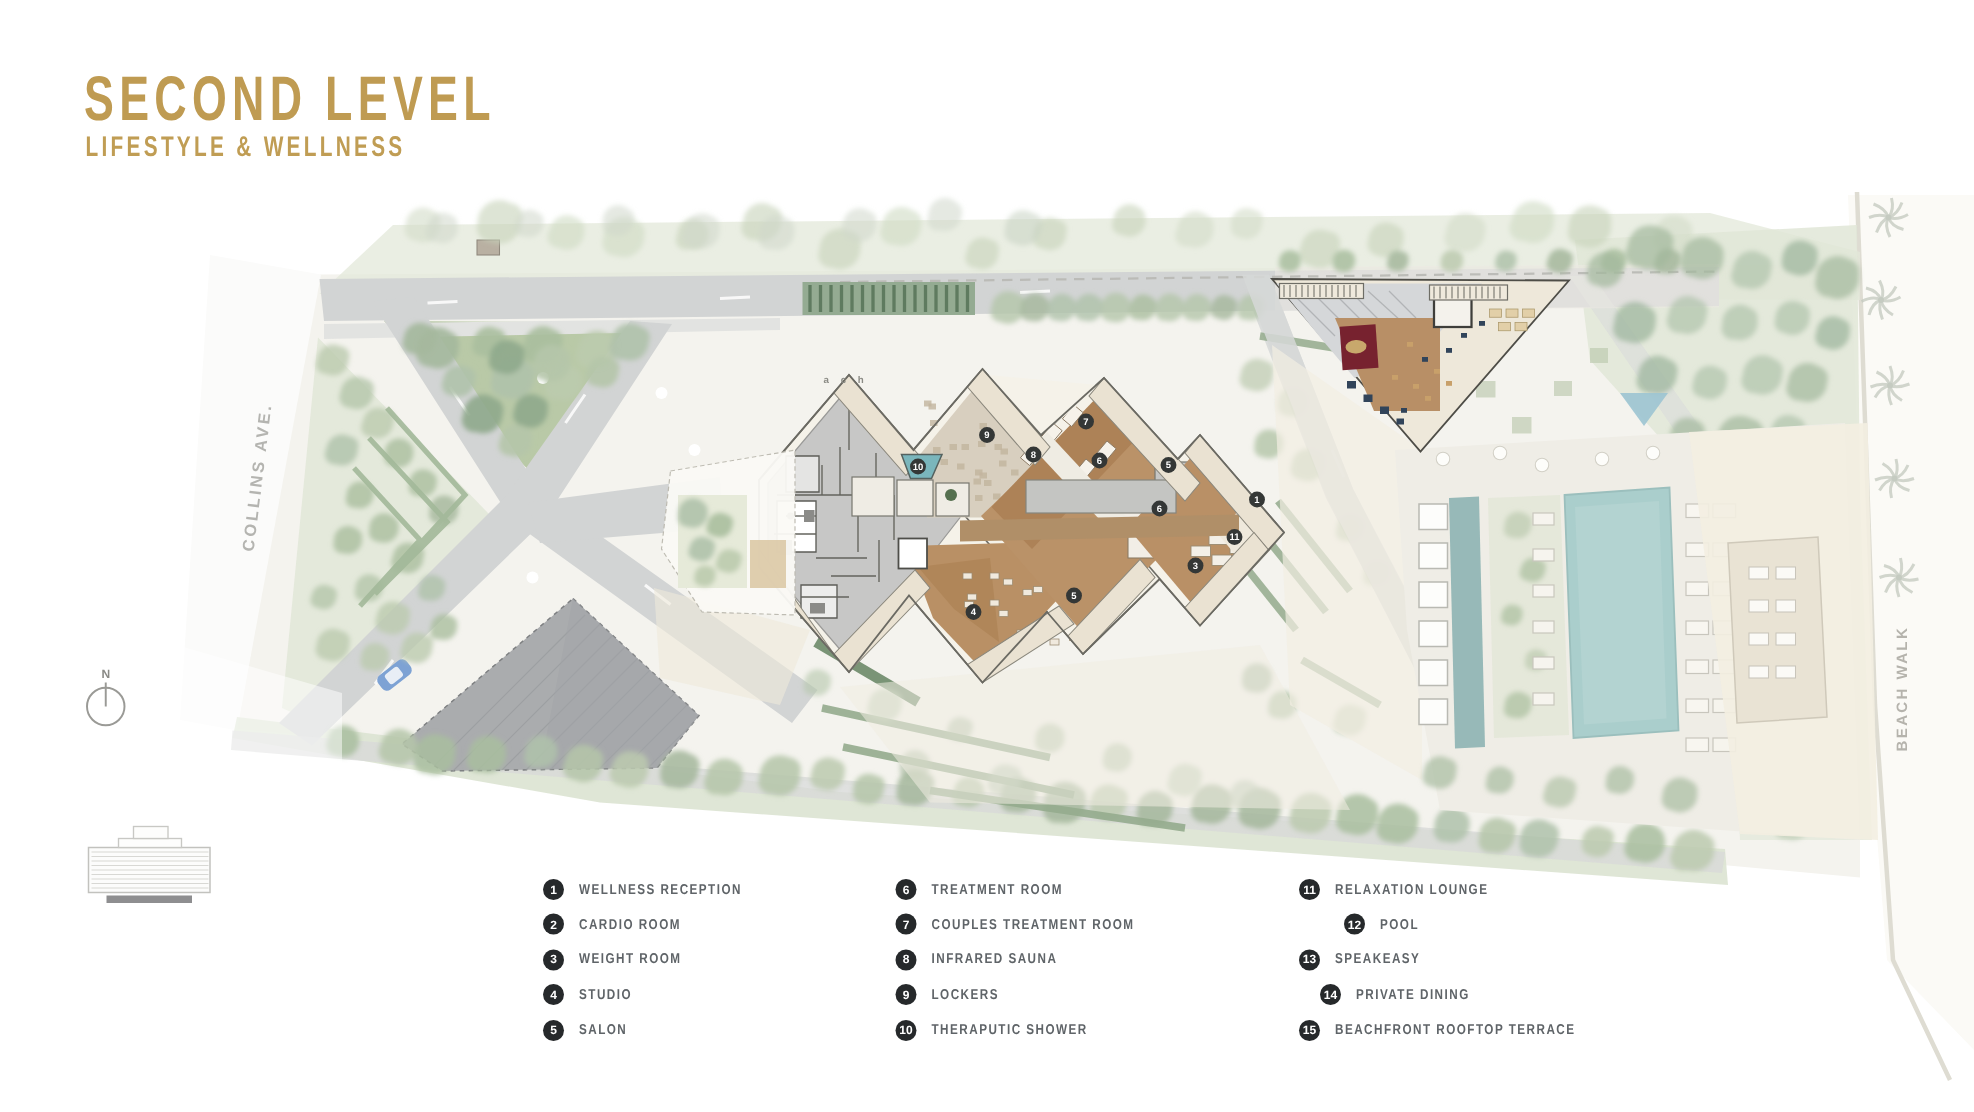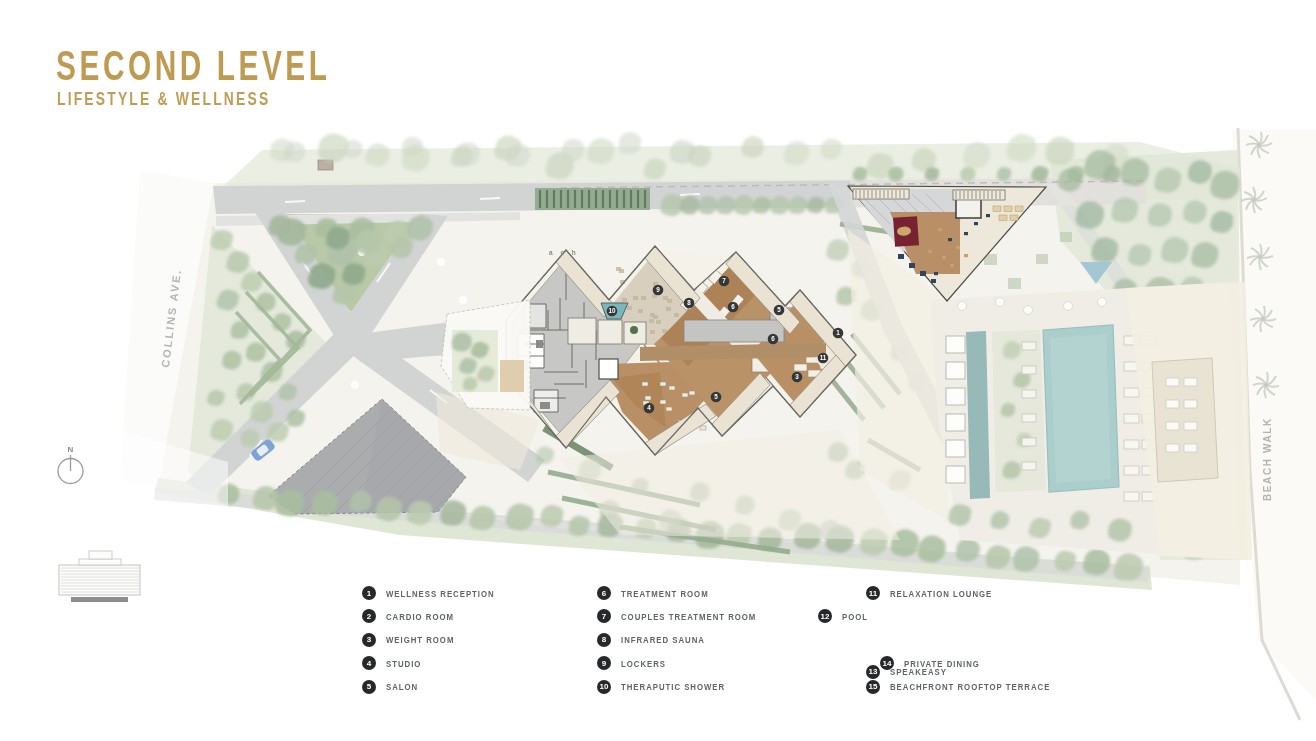--- a/index.html
+++ b/index.html
@@ -1441,25 +1441,25 @@
     </div>
 <div style="position:absolute;left:597px;top:679.5999999999999px;height:14px;display:flex;align-items:center;">
       <span style="display:inline-flex;width:14px;height:14px;border-radius:50%;background:#26292b;color:#fff;font-size:8px;align-items:center;justify-content:center;letter-spacing:0;">10</span>
       <span style="margin-left:10px;font-size:9.5px;letter-spacing:1.2px;color:#5f6468;white-space:nowrap;display:inline-block;transform:scaleX(0.82);transform-origin:left center;">THERAPUTIC SHOWER</span>
     </div>
 
 <div style="position:absolute;left:866px;top:586px;height:14px;display:flex;align-items:center;">
       <span style="display:inline-flex;width:14px;height:14px;border-radius:50%;background:#26292b;color:#fff;font-size:8px;align-items:center;justify-content:center;letter-spacing:0;">11</span>
       <span style="margin-left:10px;font-size:9.5px;letter-spacing:1.2px;color:#5f6468;white-space:nowrap;display:inline-block;transform:scaleX(0.82);transform-origin:left center;">RELAXATION LOUNGE</span>
     </div>
-<div style="position:absolute;left:818px;top:609.4px;height:14px;display:flex;align-items:center;">
+<div style="position:absolute;left:896px;top:609.4px;height:14px;display:flex;align-items:center;">
       <span style="display:inline-flex;width:14px;height:14px;border-radius:50%;background:#26292b;color:#fff;font-size:8px;align-items:center;justify-content:center;letter-spacing:0;">12</span>
       <span style="margin-left:10px;font-size:9.5px;letter-spacing:1.2px;color:#5f6468;white-space:nowrap;display:inline-block;transform:scaleX(0.82);transform-origin:left center;">POOL</span>
     </div>
-<div style="position:absolute;left:866px;top:632.8px;height:14px;display:flex;align-items:center;margin-top:32px;">
+<div style="position:absolute;left:866px;top:632.8px;height:14px;display:flex;align-items:center;">
       <span style="display:inline-flex;width:14px;height:14px;border-radius:50%;background:#26292b;color:#fff;font-size:8px;align-items:center;justify-content:center;letter-spacing:0;">13</span>
       <span style="margin-left:10px;font-size:9.5px;letter-spacing:1.2px;color:#5f6468;white-space:nowrap;display:inline-block;transform:scaleX(0.82);transform-origin:left center;">SPEAKEASY</span>
     </div>
 <div style="position:absolute;left:866px;top:656.1999999999999px;height:14px;display:flex;align-items:center;padding-left:14px;">
       <span style="display:inline-flex;width:14px;height:14px;border-radius:50%;background:#26292b;color:#fff;font-size:8px;align-items:center;justify-content:center;letter-spacing:0;">14</span>
       <span style="margin-left:10px;font-size:9.5px;letter-spacing:1.2px;color:#5f6468;white-space:nowrap;display:inline-block;transform:scaleX(0.82);transform-origin:left center;">PRIVATE DINING</span>
     </div>
 <div style="position:absolute;left:866px;top:679.5999999999999px;height:14px;display:flex;align-items:center;">
       <span style="display:inline-flex;width:14px;height:14px;border-radius:50%;background:#26292b;color:#fff;font-size:8px;align-items:center;justify-content:center;letter-spacing:0;">15</span>
       <span style="margin-left:10px;font-size:9.5px;letter-spacing:1.2px;color:#5f6468;white-space:nowrap;display:inline-block;transform:scaleX(0.82);transform-origin:left center;">BEACHFRONT ROOFTOP TERRACE</span>

